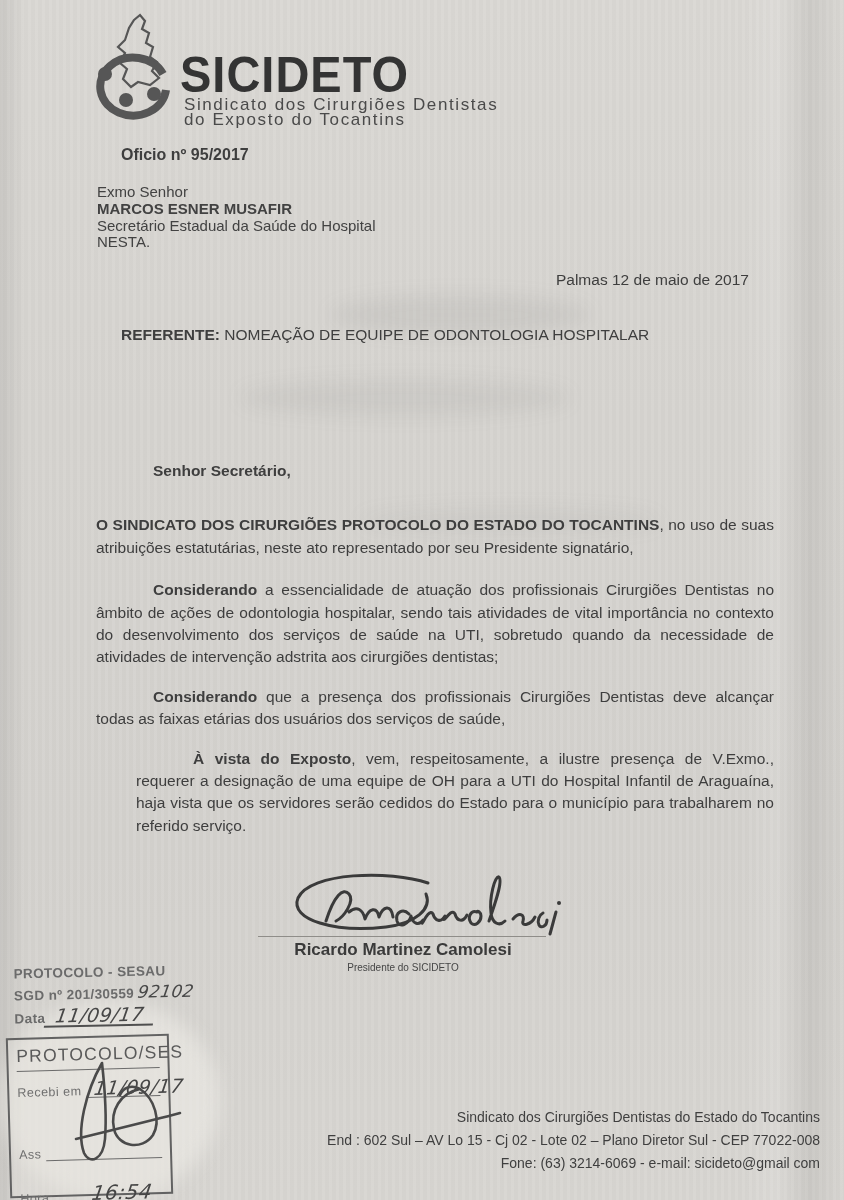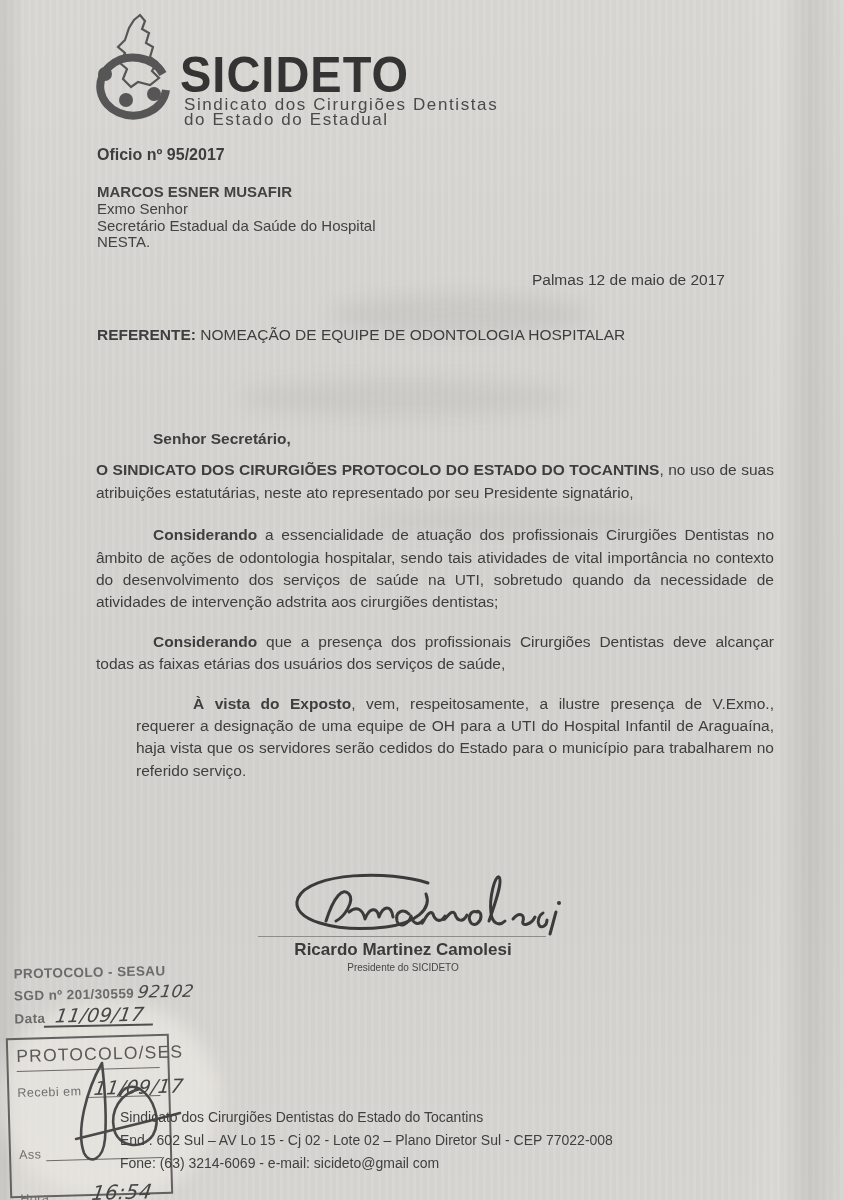--- a/index.html
+++ b/index.html
@@ -14,45 +14,45 @@
   }
   .abs { position:absolute; }
   .smudge { position:absolute; border-radius:50%; filter:blur(9px); pointer-events:none; }
 
   
   .wordmark { font-weight:900; font-size:47px; letter-spacing:1px; color:#343434;
               transform:scaleY(1.08); transform-origin:top left; }
   .logo-sub { font-weight:400; font-size:17px; letter-spacing:1.6px; color:#4a4a4a; line-height:15px; }
 
   .b { font-weight:bold; }
-  .doc-text { font-size:15.5px; color:#3e3e3e; }
+  .doc-text { font-size:15.5px; color:#3e3e3e;margin-left:24px; }
   .addr { font-size:15px; line-height:16.8px; color:#424242; }
 
   .body-block { width:678px; font-size:15.5px; line-height:22.4px; text-align:justify; color:#3e3e3e; }
-  .body-block p { margin-bottom:13px; }
+  .body-block p { margin-bottom:13px;margin-top:32px; }
   .indent { text-indent:57px; }
 
   .sig-name { font-size:17px; font-weight:bold; color:#3a3a3a; text-align:center; }
   .sig-title { font-size:10px; color:#464646; text-align:center; }
   .sig-line { border-top:1.5px solid #8f8d89; }
 
   
   .stamp { color:#6b6b6b; }
   .stamp-sesau { transform:rotate(-1.2deg); font-size:13.5px; font-weight:700; letter-spacing:.4px; line-height:20px; }
   .ses-box { width:163px; height:160px; border:2.5px solid #626262; transform:rotate(-1.6deg);
              padding:6px 8px 8px 8px; background:rgba(228,226,222,.35); }
   .ses-title { font-size:17.5px; letter-spacing:1.2px; color:#5a5a5a; border-bottom:1.5px solid #6a6a6a;
                padding-bottom:4px; margin-bottom:10px; font-weight:400; }
   .field { display:flex; align-items:flex-end; font-size:12.5px; color:#6e6e6e; letter-spacing:.5px; }
   .field .rule { flex:1; border-bottom:1.5px solid #6a6a6a; margin-left:5px; height:14px; position:relative; }
 
   .hand { font-family:"DejaVu Sans", sans-serif; font-style:italic; color:#4e4e4e;
           transform:skewX(-10deg); display:inline-block; }
 
-  .footer-line { font-size:14px; color:#3f3f3f; line-height:23px; text-align:left; }
+  .footer-line { font-size:14px; color:#3f3f3f; line-height:23px; text-align:right; }
 </style>
 </head>
 <body>
 
 <div id="page">
 
   <div class="smudge" style="left:330px; top:295px; width:260px; height:40px; background:rgba(110,110,110,.10);"></div>
   <div class="smudge" style="left:240px; top:380px; width:330px; height:36px; background:rgba(110,110,110,.09);"></div>
   <div class="smudge" style="left:360px; top:508px; width:300px; height:26px; background:rgba(110,110,110,.08);"></div>
   <div class="smudge" style="left:0px; top:1000px; width:220px; height:200px; background:rgba(240,238,234,.55);"></div>
@@ -65,27 +65,27 @@
       <g fill="#565656">
         <circle cx="17" cy="62" r="7"></circle>
         <circle cx="38" cy="88" r="7"></circle>
         <circle cx="66" cy="82" r="7"></circle>
       </g>
       <path d="M46 8 L52 3 L57 9 L54 17 L61 21 L58 31 L65 35 L62 45 L69 50 L64 59 L71 66 L62 73 L50 70 L43 75 L35 67 L39 57 L32 51 L37 41 L30 35 L37 28 L41 16 Z" fill="none" stroke="#565656" stroke-width="2.2"></path>
     </svg>
   </div>
   <div class="abs wordmark" style="left:180px; top:44px;">SICIDETO</div>
   <div class="abs logo-sub" style="left:184px; top:97px;">Sindicato dos Cirurgiões Dentistas</div>
-  <div class="abs logo-sub" style="left:184px; top:112px;">do Estado do Estadual</div>
+  <div class="abs logo-sub" style="left:184px; top:112px;">do Exposto do Tocantins</div>
 
   <div class="abs doc-text b" style="left:97px; top:146px; font-size:16px;">Oficio nº 95/2017</div>
 
   <div class="abs" style="left:97px; top:184px;">
+    <div class="addr">Exmo Senhor</div>
     <div class="addr b">MARCOS ESNER MUSAFIR</div>
-    <div class="addr">Exmo Senhor</div>
     <div class="addr">Secretário Estadual da Saúde do Hospital</div>
     <div class="addr">NESTA.</div>
   </div>
 
   <div class="abs doc-text" style="left:420px; top:271px; width:305px; text-align:right; font-size:15.5px;">Palmas 12 de maio de 2017</div>
 
   <div class="abs doc-text" style="left:97px; top:326px; font-size:15.5px;">
     <span class="b">REFERENTE:</span><span> NOMEAÇÃO DE EQUIPE DE ODONTOLOGIA HOSPITALAR</span>
   </div>
 

